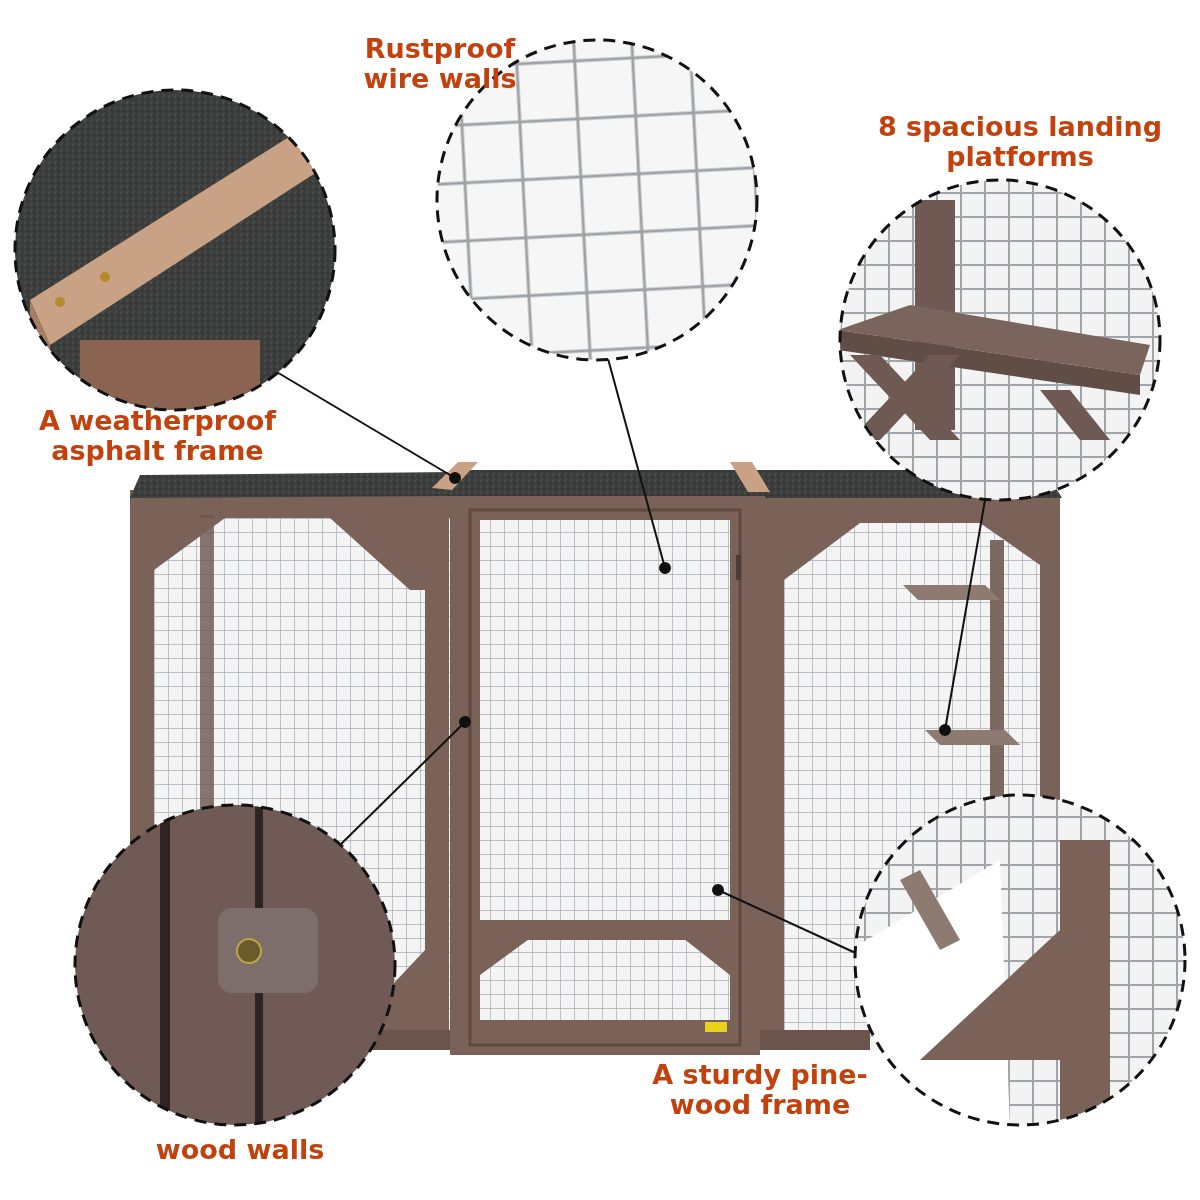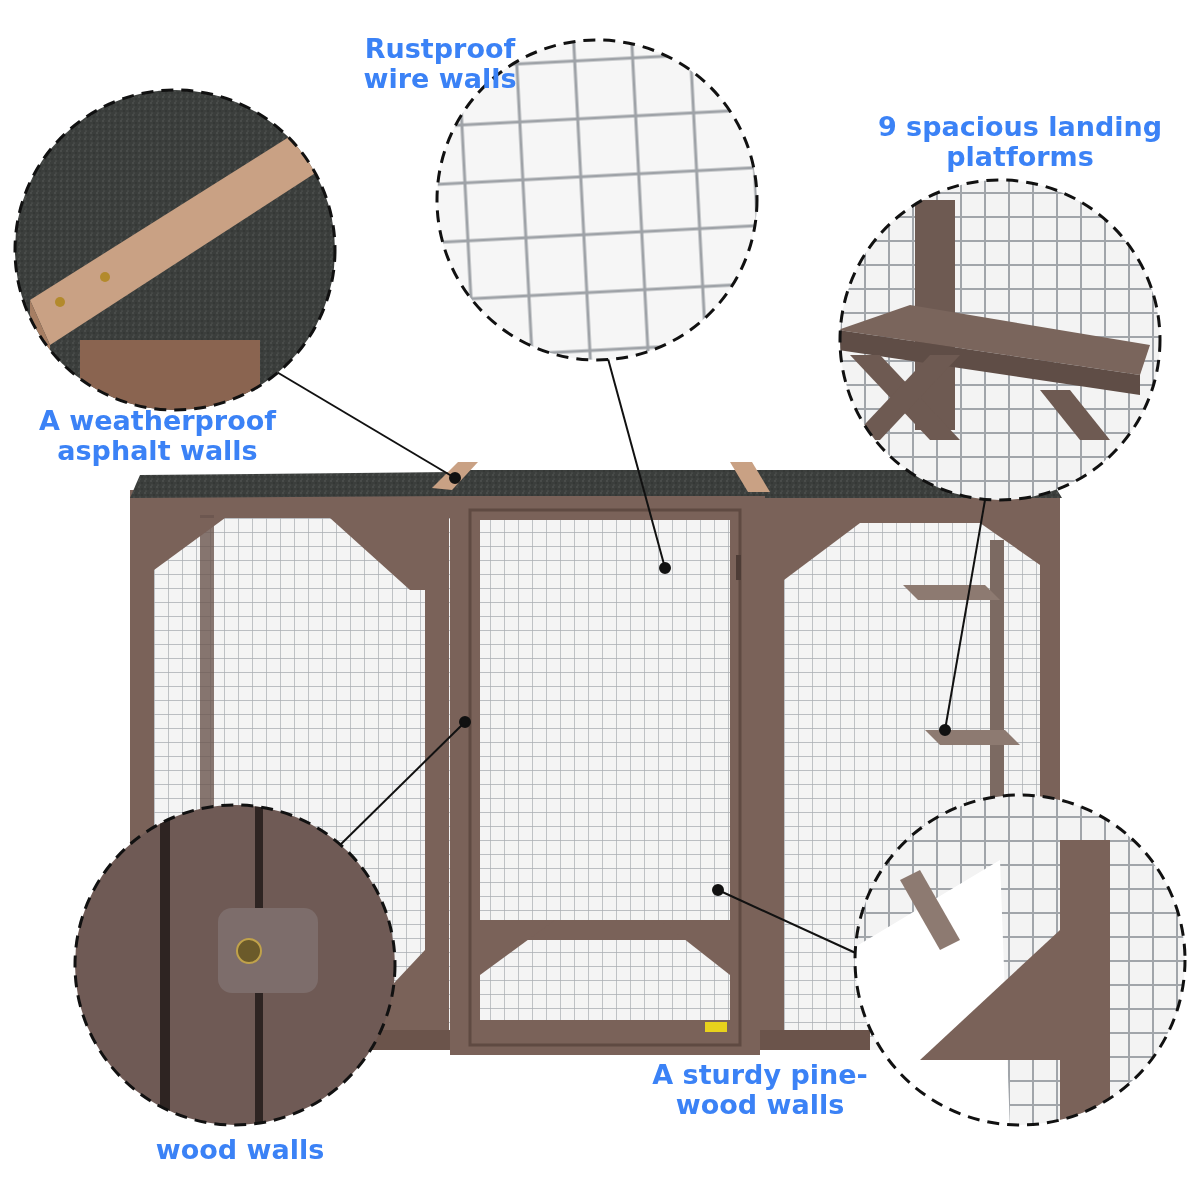--- a/index.html
+++ b/index.html
@@ -1,17 +1,17 @@
 <!DOCTYPE html>
 <html><head>
 <meta charset="utf-8">
 <style>
   html,body{margin:0;padding:0;background:#ffffff;}
   body{width:1200px;height:1200px;position:relative;overflow:hidden;font-family:"DejaVu Sans","Liberation Sans",sans-serif;}
-  .label{position:absolute;font-weight:bold;color:#3b82f6;font-size:27px;line-height:30px;text-align:center;white-space:pre-line;}
+  .label{position:absolute;font-weight:bold;color:#c2410c;font-size:27px;line-height:30px;text-align:center;white-space:pre-line;}
   svg{position:absolute;left:0;top:0;}
 </style>
 </head>
 <body>
 
 <svg width="1200" height="1200" viewBox="0 0 1200 1200">
   <defs>
     <pattern id="wire" width="14" height="14" patternUnits="userSpaceOnUse">
       <rect width="14" height="14" fill="#f4f4f4"></rect>
       <path d="M0 0 H14 M0 0 V14" stroke="#a9adb2" stroke-width="1.4"></path>
@@ -152,19 +152,19 @@
       <rect x="1060" y="840" width="50" height="280" fill="#7a6259"></rect>
       <polygon points="920,1060 1060,930 1060,1060" fill="#7a6259"></polygon>
       <polygon points="900,880 920,870 960,940 940,950" fill="#8d7a71"></polygon>
     </g>
     <circle cx="1020" cy="960" r="165" fill="none" stroke="#111" stroke-width="3" stroke-dasharray="12 8"></circle>
   </g>
 </svg>
 
 <div class="label" style="left:350px;top:34px;width:180px;">Rustproof
 wire walls</div>
-<div class="label" style="left:870px;top:112px;width:300px;">9 spacious landing
+<div class="label" style="left:870px;top:112px;width:300px;">8 spacious landing
 platforms</div>
 <div class="label" style="left:20px;top:406px;width:275px;">A weatherproof
-asphalt walls</div>
+asphalt frame</div>
 <div class="label" style="left:640px;top:1060px;width:240px;">A sturdy pine-
-wood walls</div>
+wood frame</div>
 <div class="label" style="left:140px;top:1135px;width:200px;">wood walls</div>
 
 </body></html>

